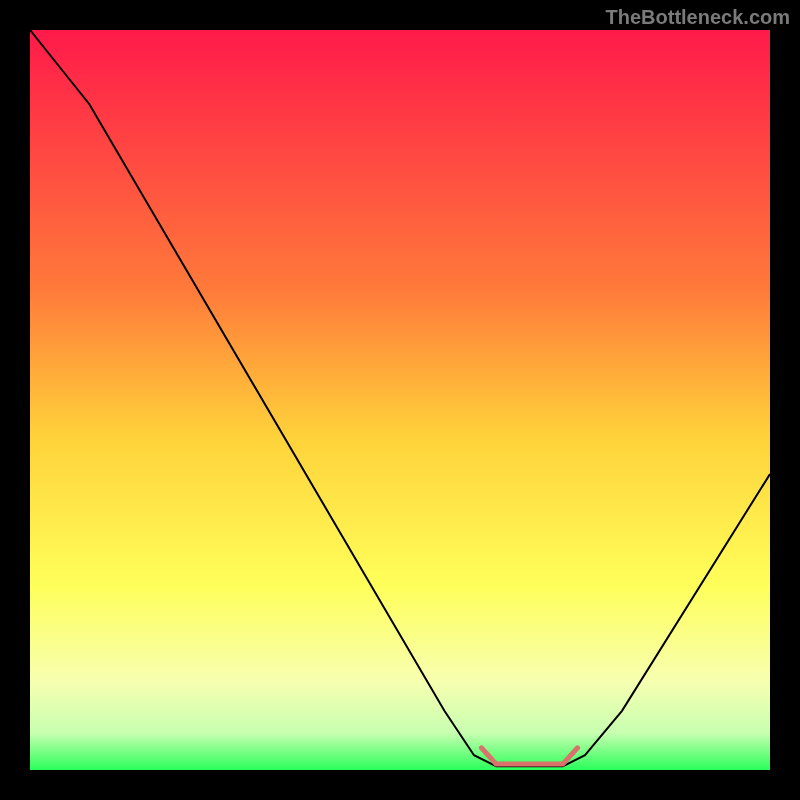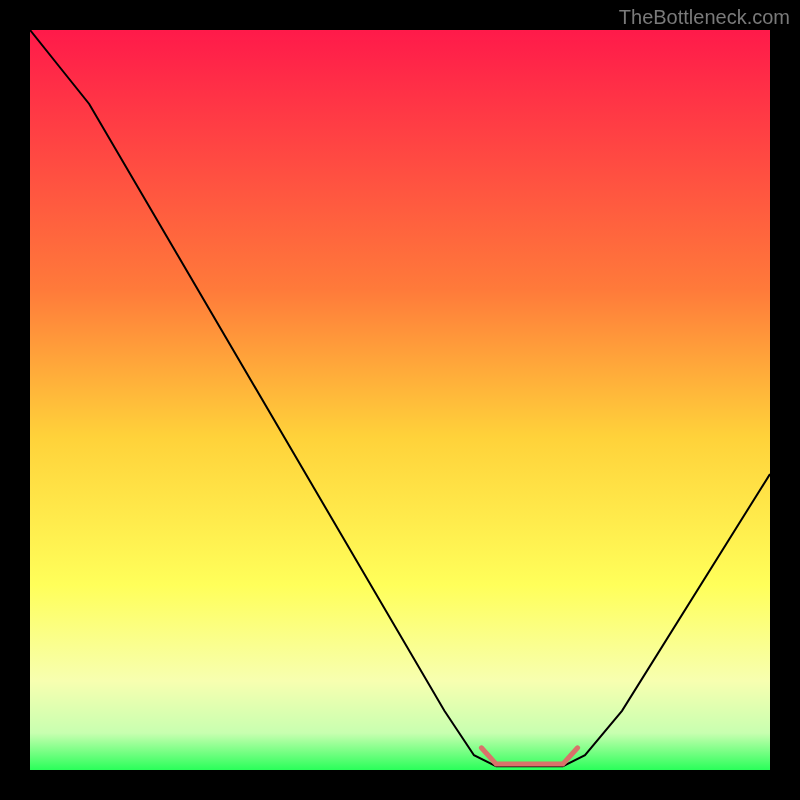--- a/index.html
+++ b/index.html
@@ -1,17 +1,17 @@
 <!DOCTYPE html>
 <html><head>
 <meta charset="utf-8">
 <style>
   * { margin: 0; padding: 0; box-sizing: border-box; }
   body { width: 800px; height: 800px; background: #000; position: relative; font-family: Arial, sans-serif; }
-  .watermark { position: absolute; top: 6px; right: 10px; color: #7a7a7a; font-size: 20px; font-weight: 400; z-index: 10; }
+  .watermark { position: absolute; top: 6px; right: 10px; color: #7a7a7a; font-size: 20px; font-weight: 700; z-index: 10; }
   .plot-area { position: absolute; top: 30px; left: 30px; width: 740px; height: 740px; }
   .gradient-bg { position: absolute; top: 0; left: 0; width: 100%; height: 100%; }
   .curve-svg { position: absolute; top: 0; left: 0; width: 100%; height: 100%; }
 </style>
 </head>
 <body>
 
 <div class="watermark">TheBottleneck.com</div>
 
 <div class="plot-area">

